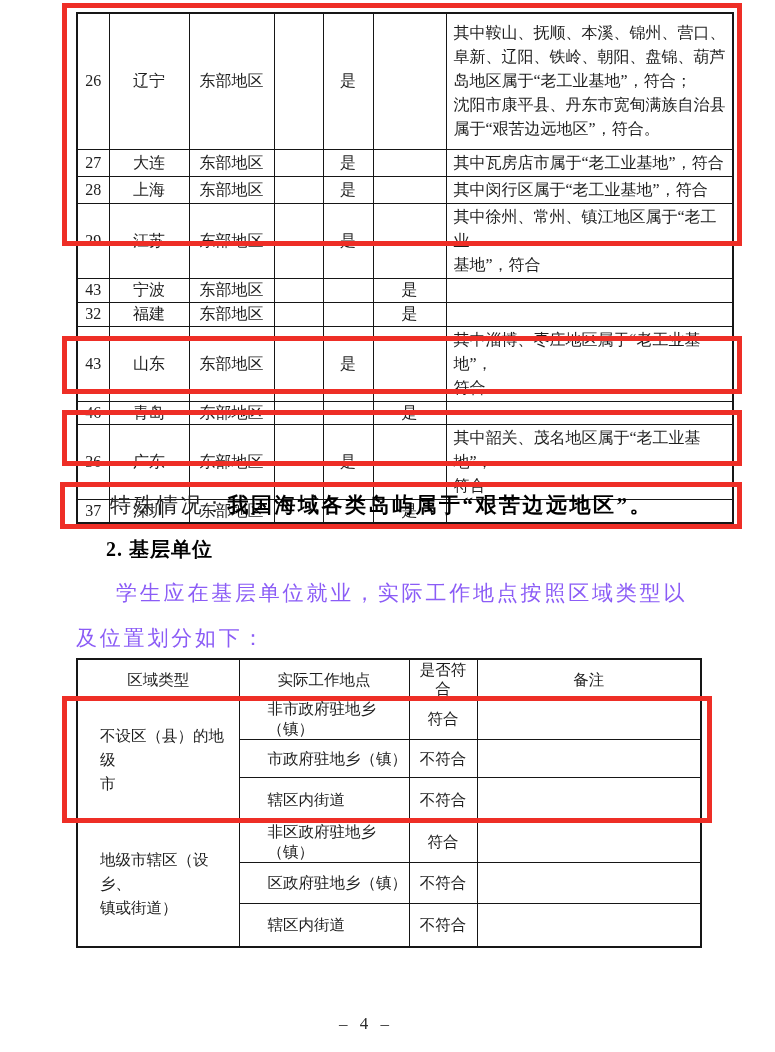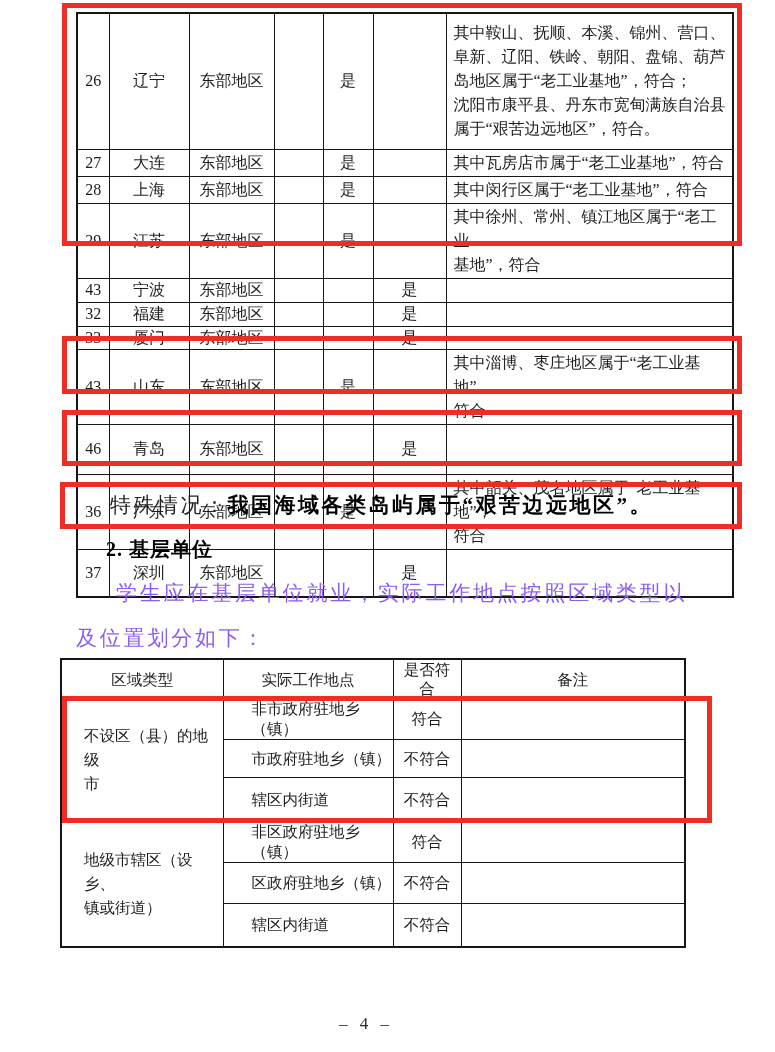--- a/index.html
+++ b/index.html
@@ -40,21 +40,21 @@
            font-size:21px;letter-spacing:2.5px;white-space:nowrap;}
   .special .lbl{font-weight:normal;color:#222;}
   .special .val{font-weight:bold;color:#000;}
   
   .heading{position:absolute;left:106px;top:536px;font-size:20px;font-weight:bold;
            letter-spacing:1px;color:#000;}
   .para{position:absolute;left:76px;top:571px;width:648px;font-size:21px;
         letter-spacing:2.8px;line-height:45px;text-indent:40px;
         white-space:pre-wrap;color:#8b5cf6;}
   
-  #t2{position:absolute;left:60px;top:658px;width:624px;border:2px solid #161616;}
+  #t2{position:absolute;left:76px;top:658px;width:624px;border:2px solid #161616;}
   #t2 th{font-size:15.5px;text-align:center;line-height:19px;white-space:pre-wrap;}
   #t2 td{font-size:15.5px;line-height:20px;}
   #t2 td.type{white-space:pre-wrap;padding-left:22px;line-height:24px;text-align:left;}
   #t2 td.loc{padding-left:28px;text-align:left;}
   #t2 td.comp{text-align:center;}
   #t2 thead tr{height:38px}
   #t2 tbody tr:nth-child(1){height:39px}
   #t2 tbody tr:nth-child(2){height:38px}
   #t2 tbody tr:nth-child(3){height:44px}
   #t2 tbody tr:nth-child(4){height:40px}
@@ -133,29 +133,20 @@
         <tr>
           <td>32</td>
           <td>福建</td>
           <td>东部地区</td>
           <td></td>
           <td></td>
           <td>是</td>
           <td class="remark"></td>
         </tr>
         <tr>
-          <td>33</td>
-          <td>厦门</td>
-          <td>东部地区</td>
-          <td></td>
-          <td></td>
-          <td>是</td>
-          <td class="remark"></td>
-        </tr>
-        <tr>
           <td>43</td>
           <td>山东</td>
           <td>东部地区</td>
           <td></td>
           <td>是</td>
           <td></td>
           <td class="remark">其中淄博、枣庄地区属于“老工业基地”，
 符合</td>
         </tr>
         <tr>

